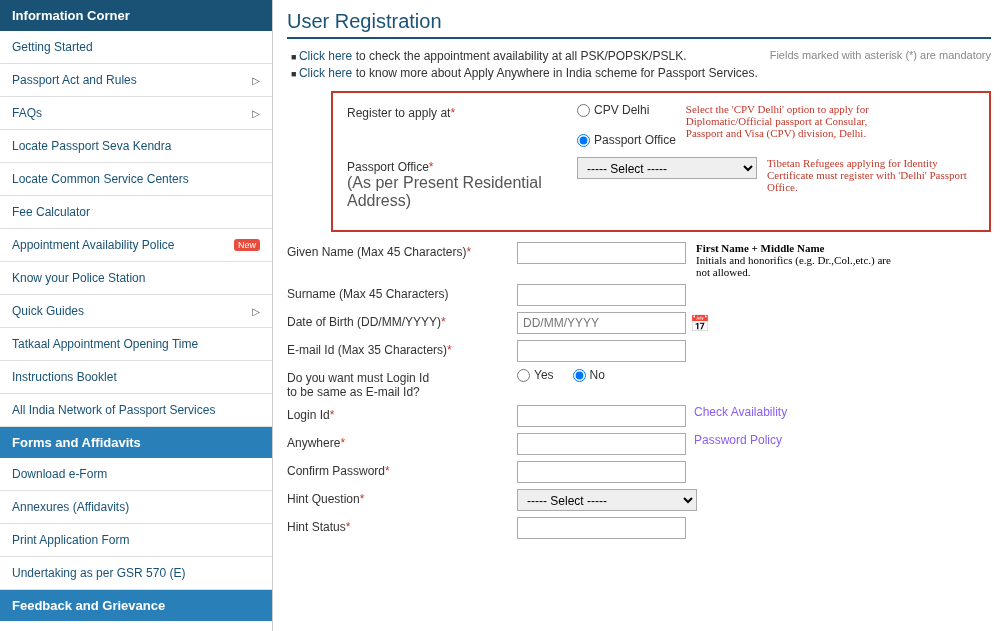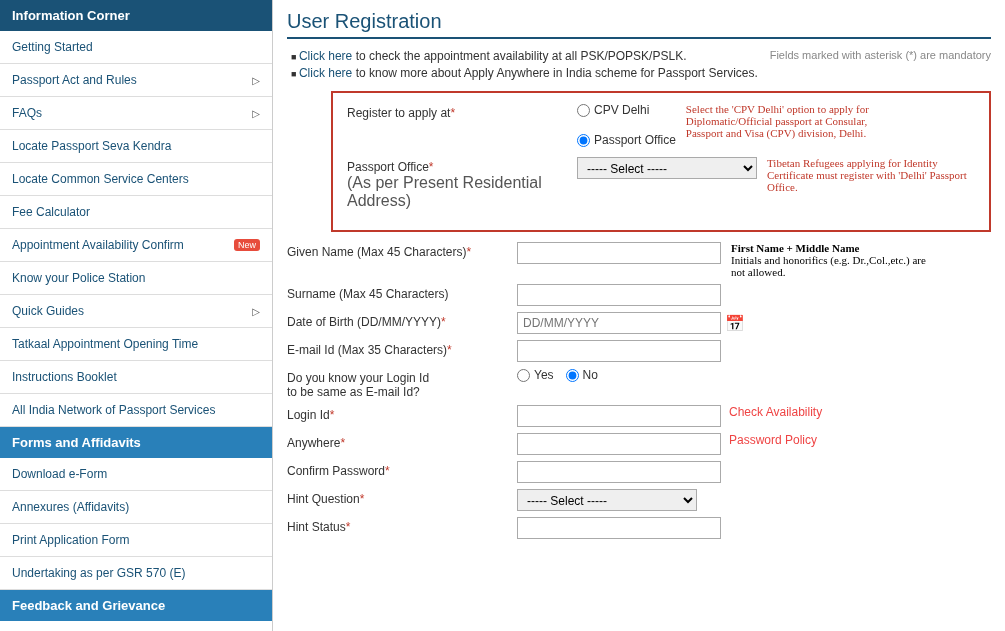--- a/index.html
+++ b/index.html
@@ -94,37 +94,37 @@
       padding-top: 3px;
       font-size: 12px;
     }
     .form-label .sublabel { font-size: 16px; color: #555; display: block; }
     .form-control {
       border: 1px solid #aaa;
       padding: 3px 5px;
       font-size: 12px;
       height: 22px;
     }
-    .form-input { width: 204px; }
+    .form-input { width: 169px; }
     .form-select { width: 180px; height: 22px; }
     .side-note {
       margin-left: 10px;
       font-size: 11px;
       color: #c0392b;
       max-width: 200px;
       font-family: Liberation Serif, serif;
     }
 
     .radio-group { display: flex; flex-direction: column; gap: 16px; }
     .radio-row { display: flex; align-items: center; gap: 4px; font-size: 12px; }
 
     .date-row { display: flex; align-items: center; gap: 4px; }
     .cal-icon { font-size: 16px; color: #555; cursor: pointer; }
 
-    .link-blue { color: #ef4444; text-decoration: none; font-size: 12px; }
+    .link-blue { color: #8b5cf6; text-decoration: none; font-size: 12px; }
 
     
     .form-table { width: 100%; }
     .form-table .form-row { margin-bottom: 6px; }
 
     .hint-select { width: 180px; height: 22px; font-size: 12px; }
 
     .clearfix::after { content: ""; display: table; clear: both; }
   </style>
 </head>
@@ -149,21 +149,21 @@
     <div class="sidebar-item">
       <span>Locate Passport Seva Kendra</span>
     </div>
     <div class="sidebar-item">
       <span>Locate Common Service Centers</span>
     </div>
     <div class="sidebar-item">
       <span>Fee Calculator</span>
     </div>
     <div class="sidebar-item">
-      <span>Appointment Availability Confirm</span>
+      <span>Appointment Availability Police</span>
       <span class="badge-new">New</span>
     </div>
     <div class="sidebar-item">
       <span>Know your Police Station</span>
     </div>
     <div class="sidebar-item">
       <span>Quick Guides</span>
       <span class="chevron">▷</span>
     </div>
     <div class="sidebar-item">
@@ -270,24 +270,24 @@
 
         <div class="form-row">
           <div class="form-label">
             <span>E-mail Id (Max 35 Characters)</span><span style="color:#c0392b;">*</span>
           </div>
           <input type="text" class="form-control form-input" style="">
         </div>
 
         <div class="form-row">
           <div class="form-label">
-            <span>Do you know your Login Id</span><br>
+            <span>Do you want must Login Id</span><br>
             <span>to be same as E-mail Id?</span>
           </div>
-          <div style="display:flex; gap:12px;">
+          <div style="display:flex; gap:19px;">
             <label class="radio-row">
               <input type="radio" name="login_same" value="yes" style="">
               <span>Yes</span>
             </label>
             <label class="radio-row">
               <input type="radio" name="login_same" value="no" checked="" style="">
               <span>No</span>
             </label>
           </div>
         </div>

